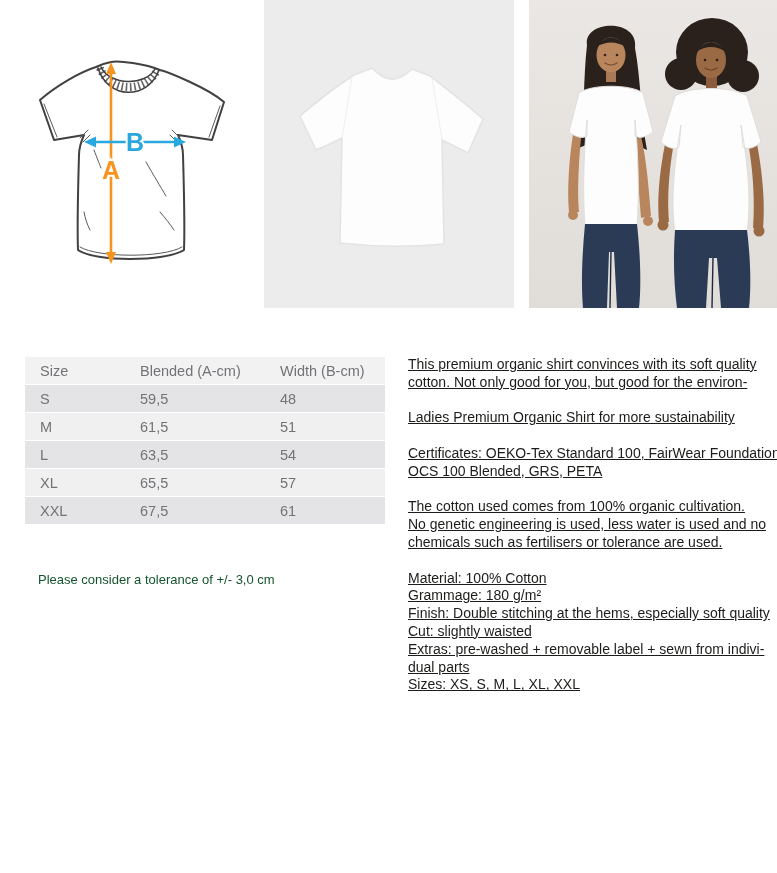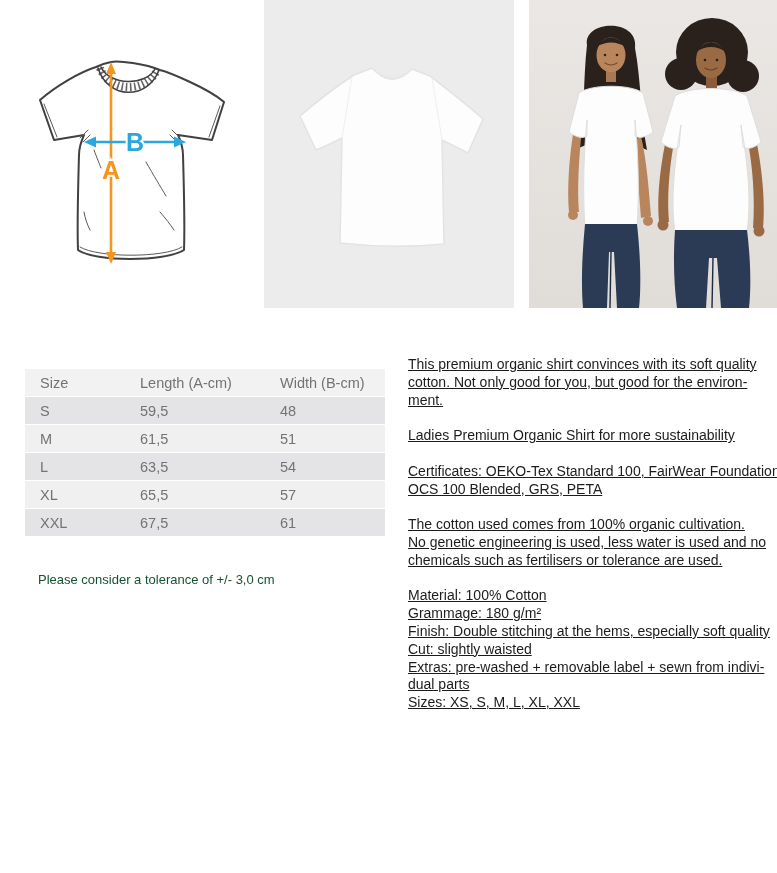--- a/index.html
+++ b/index.html
@@ -20,21 +20,21 @@
   .arrowA-line{stroke:var(--arrow_a,#F7941E);stroke-width:2.6;}
   .arrowA-head{fill:var(--arrow_a,#F7941E);}
   .arrowB-line{stroke:var(--arrow_b,#29A8DF);stroke-width:2.6;}
   .arrowB-head{fill:var(--arrow_b,#29A8DF);}
   .lblA,.lblB{font-family:"Liberation Sans",sans-serif;font-weight:bold;font-size:25px;
               text-anchor:middle;paint-order:stroke;stroke:#fff;stroke-width:4px;}
   .lblA{fill:var(--arrow_a,#F7941E);}
   .lblB{fill:var(--arrow_b,#29A8DF);}
 
   
-  #size-table{position:absolute;left:25px;top:369px;width:360px;border-collapse:collapse;
+  #size-table{position:absolute;left:25px;top:357px;width:360px;border-collapse:collapse;
               font-size:14.5px;color:var(--table_text,#727376);table-layout:fixed;}
   #size-table th,#size-table td{font-weight:400;text-align:left;height:27px;padding:0;
               border-bottom:1px solid #fff;overflow:hidden;}
   #size-table th:first-child,#size-table td:first-child{padding-left:15px;}
   #size-table thead tr{background:var(--table_header_bg,#f2f2f3);}
   #size-table tbody tr:nth-child(odd){background:var(--table_row_dark,#e4e4e6);}
   #size-table tbody tr:nth-child(even){background:var(--table_row_light,#f0f0f1);}
 
   #tolerance{position:absolute;left:38px;top:572px;font-size:13px;color:#14532d;}
 
@@ -158,21 +158,21 @@
 
   <table id="size-table">
     <colgroup>
         <col style="width:115px">
         <col style="width:140px">
         <col style="width:105px">
       </colgroup>
     <thead>
       <tr>
         <th>Size</th>
-        <th>Length (A-cm)</th>
+        <th>Blended (A-cm)</th>
         <th>Width (B-cm)</th>
       </tr>
     </thead>
     <tbody>
       <tr>
         <td>S</td>
         <td>59,5</td>
         <td>48</td>
       </tr>
       <tr>
@@ -197,21 +197,20 @@
       </tr>
     </tbody>
   </table>
 
   <div id="tolerance">Please consider a tolerance of +/- 3,0 cm</div>
 
   <div id="description">
     <div class="para">
       <div class="line">This premium organic shirt convinces with its soft quality</div>
       <div class="line">cotton. Not only good for you, but good for the environ-</div>
-      <div class="line">ment.</div>
     </div>
     <div class="para">
       <div class="line">Ladies Premium Organic Shirt for more sustainability</div>
     </div>
     <div class="para">
       <div class="line">Certificates: OEKO-Tex Standard 100, FairWear Foundation,</div>
       <div class="line">OCS 100 Blended, GRS, PETA</div>
     </div>
     <div class="para">
       <div class="line">The cotton used comes from 100% organic cultivation.</div>

